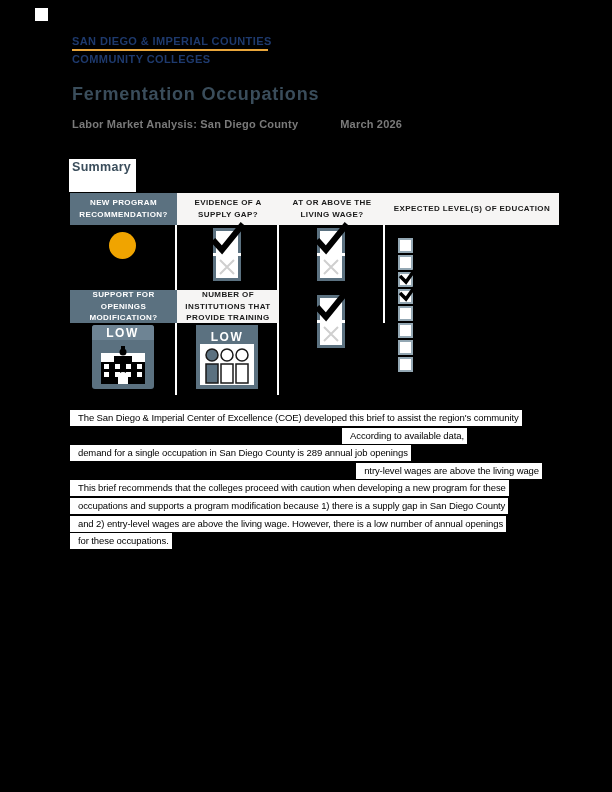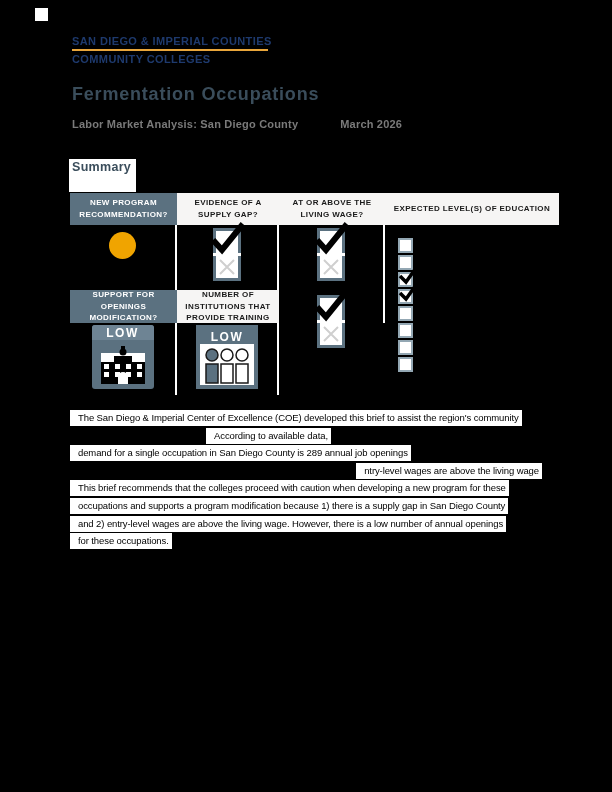--- a/index.html
+++ b/index.html
@@ -58,21 +58,21 @@
   .badge-people { width:62px; height:64px; background:#ffffff; border:4px solid #5b7180; box-sizing:border-box;
     overflow:hidden; text-align:center; }
   .badge-people .badge-band { background:#5b7180; }
   .badge-people svg { margin-top:4px; }
 
   
   .para { position:absolute; left:70px; top:412px; width:472px; }
   .pline { height:17.6px; font-size:9.5px; letter-spacing:-0.1px; color:#000; white-space:nowrap; }
   .pline .hl { background:#ffffff; color:#000000; padding:2px 3px 3px 8px; }
   .pline.right { text-align:right; }
-  .pline.right-inset { text-align:center; padding-right:75px; }
+  .pline.right-inset { text-align:right; padding-right:75px; }
 </style>
 </head>
 <body>
 
 <div class="canvas">
 
   <div class="corner-square"></div>
 
   <div class="logo">
     <div class="logo-line1">SAN DIEGO &amp; IMPERIAL COUNTIES</div>

